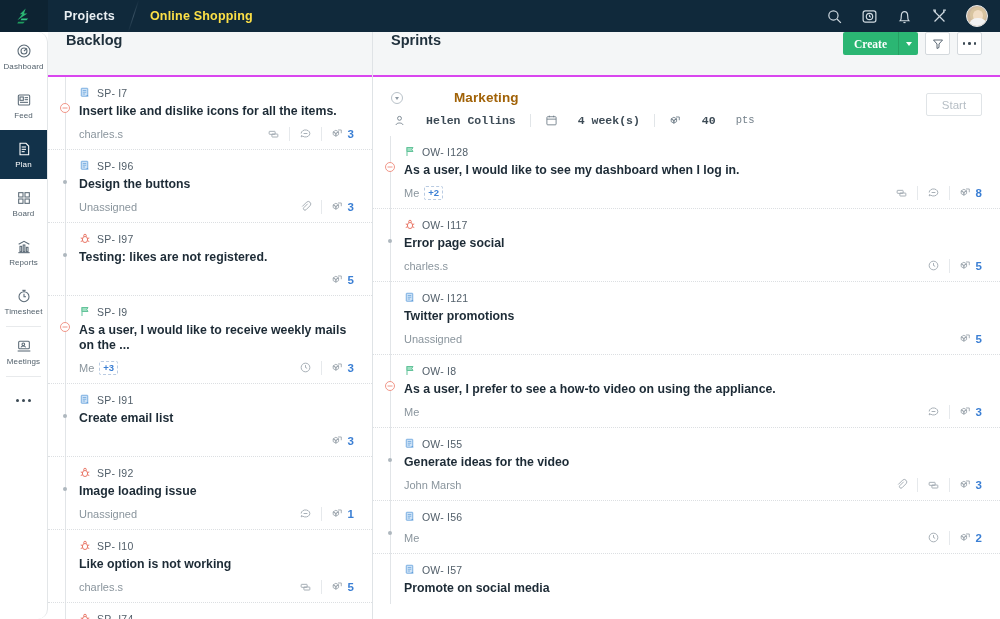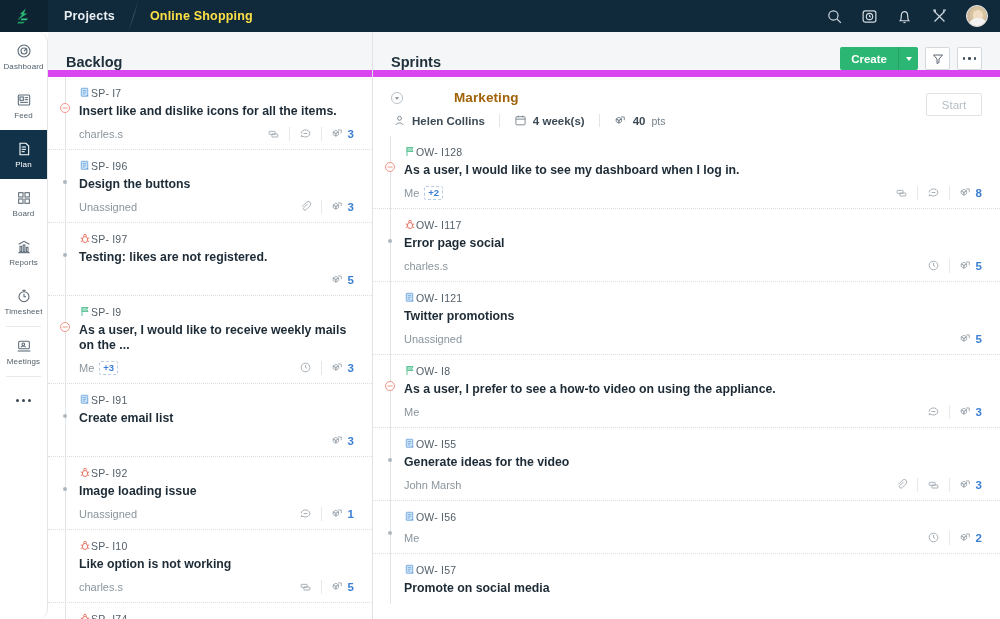--- a/index.html
+++ b/index.html
@@ -80,32 +80,32 @@
   .dots3 i { width:3px; height:3px; border-radius:50%; background:#3c4a55; display:block;}
 
   
   .panel { display: flex; flex-direction: column; height: 587px; background:#fff; }
   .panel.backlog { flex: 0 0 325px; border-right: 1px solid #dfe3e6; }
   .panel.sprints { flex: 1 1 auto; }
 
   .panel-head {
     height: 45px; flex: 0 0 45px;
     background: #f4f6f7;
-    border-bottom: 7px solid #d946ef;
-    display: flex; align-items: flex-end;
+    border-bottom: 2px solid #d946ef;
+    display: flex; align-items: flex-start;
     padding: 0 18px;
   }
   .panel-title { font-size: 14.5px; font-weight: bold; color: #20313d; }
   .head-actions { margin-left: auto; display: flex; align-items: center; gap: 7px; }
   .btn-create {
     height: 23px; background: #2bb673; color: #fff;
     font-size: 11.5px; font-weight: bold;
     border: none; border-radius: 2px 0 0 2px;
     padding: 0 11px; cursor: pointer;
-    font-family: Liberation Sans, sans-serif;
+    font-family: Liberation Serif, serif;
   }
   .btn-create-caret {
     height: 23px; width: 20px; background: #2bb673;
     border: none; border-left: 1px solid #25a163;
     border-radius: 0 2px 2px 0; cursor: pointer;
     display:flex; align-items:center; justify-content:center;
   }
   .caret-dn { width:0;height:0;border-left:3.5px solid transparent;border-right:3.5px solid transparent;border-top:4px solid #fff;}
   .create-group { display:flex; }
   .btn-sq {
@@ -119,42 +119,42 @@
 
   .panel-scroll { flex: 1 1 auto; overflow: hidden; position: relative; }
 
   
   .sprint-head { padding: 13px 18px 9px 18px; position: relative; }
   .sprint-title-row { display: flex; align-items: center; gap: 7px; }
   .chev-circle { width:12px;height:12px;border-radius:50%;border:1px solid #b9c2c9;display:flex;align-items:center;justify-content:center;cursor:pointer;flex:0 0 12px;}
   .chev-circle .cv { width:0;height:0;border-left:2.5px solid transparent;border-right:2.5px solid transparent;border-top:3px solid #8d99a3; margin-top:1px;}
   .sprint-name { font-size: 13.5px; font-weight: bold; color: #a16207; cursor:pointer; letter-spacing:.1px;padding-left:44px;}
   .sprint-meta { display: flex; align-items: center; gap: 0; margin-top: 9px; padding-left: 2px; }
-  .sm-item { display:flex; align-items:flex-end; gap:6px; font-size:11.5px; color:#3c4a55; font-weight:bold; padding-right:14px; }
+  .sm-item { display:flex; align-items:flex-start; gap:20px; font-size:11.5px; color:#3c4a55; font-weight:bold; padding-right:14px;font-family:Liberation Mono, monospace; }
   .sm-item.sep { border-left: 1px solid #e1e5e8; padding-left: 14px; }
   .sm-item svg { width:13px; height:13px; color:#6d7b86; }
   .sm-item .pts-unit { font-weight: normal; color:#74818b; font-size:10.5px; }
   .btn-start {
     position: absolute; right: 18px; top: 16px;
     width: 56px; height: 23px;
     background: #fff; border: 1px solid #e0e4e7; border-radius: 2px;
     color: #b6bec5; font-size: 11.5px; cursor: pointer;
     font-family: inherit;
   }
 
   
   .issue-list { padding: 0 0 0 0; }
   .issue {
     position: relative;
     padding: 9px 18px 8px 31px;
     border-bottom: 1px dotted #dcdfe2;
     cursor: pointer;
   }
   .issue:last-child { border-bottom: none; }
-  .issue-key-row { display:flex; align-items:center; }
+  .issue-key-row { display:flex; align-items:center; gap:6px; }
   .issue-type { width: 12px; height: 13px; display:block; flex:0 0 12px;}
   .issue-key { font-size: 10.5px; color: #515e69; letter-spacing:.2px;}
   .issue-title { font-size: 12.3px; font-weight: bold; color: #1d2b36; margin-top: 5px; line-height: 15px;}
   .issue-meta { display: flex; align-items: center; margin-top: 7px; min-height:15px; }
   .assignee { font-size: 11px; color: #8a959d; }
   .plus-chip {
     font-size: 9.5px; color: #3b7fd4; font-weight: bold;
     border: 1px dashed #b9cbe2; border-radius: 2px;
     padding: 1px 3px; margin-left: 5px; line-height: 10px;
   }

